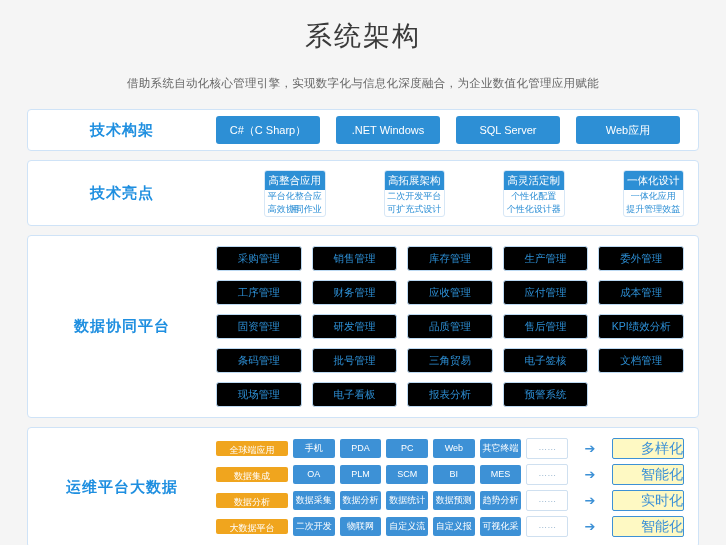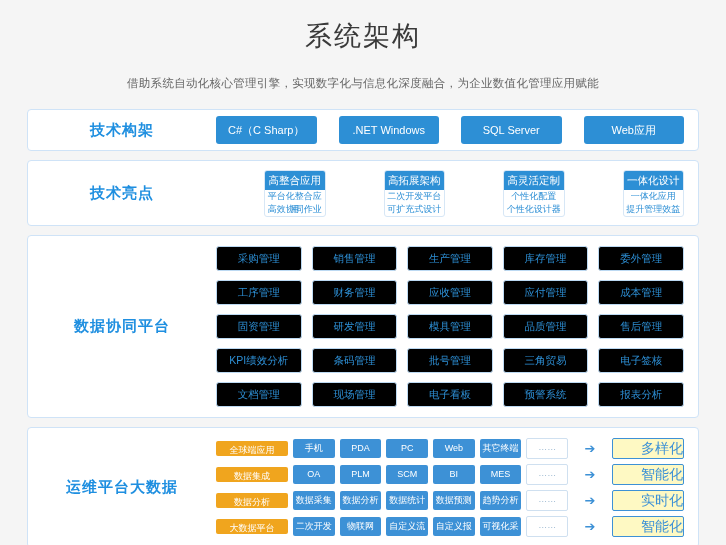--- a/index.html
+++ b/index.html
@@ -44,21 +44,21 @@
     text-align:center;
     color:#1f8fe0;
     font-size:15px;
     font-weight:bold;
     letter-spacing:1px;
   }
   .row-body{flex:1;padding:10px 14px 10px 0;}
 
   
   .r1{height:42px;}
-  .chips{display:flex;gap:22px;}
+  .chips{display:flex;gap:16px;}
   .chip{
     background:#2d8fd5;
     color:#fff;
     font-size:11px;
     border-radius:3px;
     height:28px;
     line-height:28px;
     text-align:center;
     flex:1;
     max-width:104px;
@@ -180,43 +180,42 @@
         </div>
       </div>
     </div>
 
     <div class="row r3">
       <div class="row-label">数据协同平台</div>
       <div class="row-body">
         <div class="grid">
           <div class="gcell">采购管理</div>
           <div class="gcell">销售管理</div>
+          <div class="gcell">库存管理</div>
           <div class="gcell">生产管理</div>
-          <div class="gcell">库存管理</div>
           <div class="gcell">委外管理</div>
           <div class="gcell">工序管理</div>
           <div class="gcell">财务管理</div>
           <div class="gcell">应收管理</div>
           <div class="gcell">应付管理</div>
           <div class="gcell">成本管理</div>
           <div class="gcell">固资管理</div>
           <div class="gcell">研发管理</div>
-          <div class="gcell">模具管理</div>
           <div class="gcell">品质管理</div>
           <div class="gcell">售后管理</div>
           <div class="gcell">KPI绩效分析</div>
           <div class="gcell">条码管理</div>
           <div class="gcell">批号管理</div>
           <div class="gcell">三角贸易</div>
           <div class="gcell">电子签核</div>
           <div class="gcell">文档管理</div>
           <div class="gcell">现场管理</div>
           <div class="gcell">电子看板</div>
+          <div class="gcell">报表分析</div>
           <div class="gcell">预警系统</div>
-          <div class="gcell">报表分析</div>
         </div>
       </div>
     </div>
 
     <div class="row r4">
       <div class="row-label">运维平台大数据</div>
       <div class="row-body">
         <div class="bd-grid">
 
           <div class="bd-orange">全球端应用</div>

